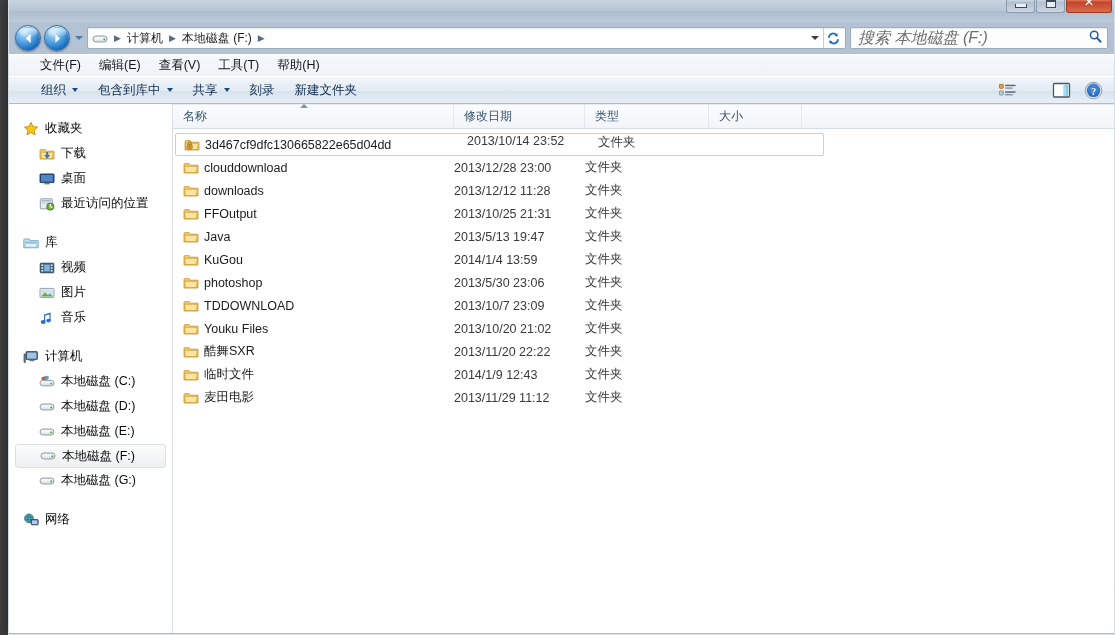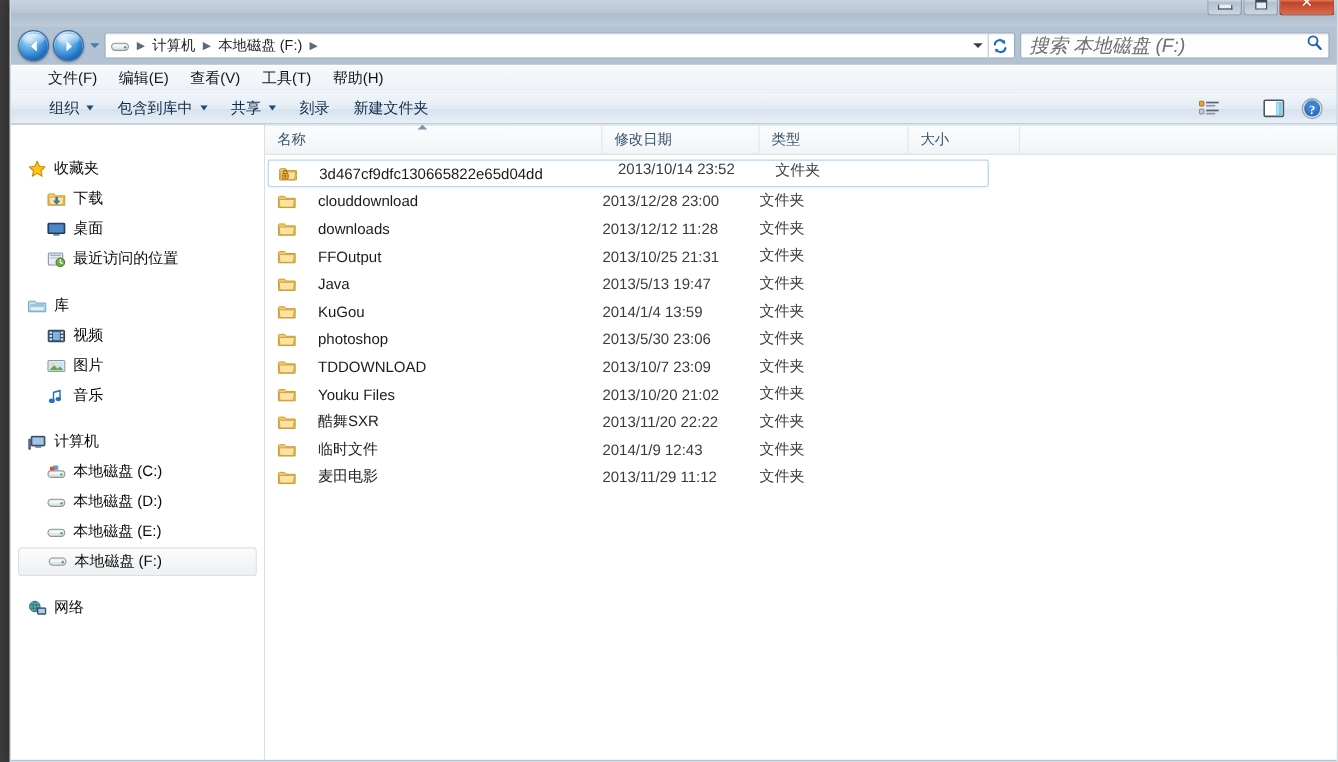--- a/index.html
+++ b/index.html
@@ -224,25 +224,25 @@
 
   
   .bodysplit {
     display: flex;
     height: calc(635px - 22px - 32px - 22px - 30px);
     background: #ffffff;
   }
 
   
   .navpane {
-    width: 212px;
+    width: 164px;
     flex: none;
     background: #ffffff;
     border-right: 1px solid #d9dee3;
-    padding-top: 24px;
+    padding-top: 12px;
     overflow: hidden;
     position: relative;
   }
   .navgroup { margin-bottom: 14px; }
   .navrow {
     display: flex; align-items: center;
     height: 25px;
     padding-left: 14px;
     gap: 6px;
     font-size: 12.5px;
@@ -326,21 +326,21 @@
     height: 23px;
   }
   .cell {
     font-size: 12.5px;
     color: #1b1b1b;
     display: flex; align-items: center;
     flex: none;
     white-space: nowrap;
     overflow: hidden;
   }
-  .cell.n-name { width: 281px; padding-left: 10px; gap: 18px; }
+  .cell.n-name { width: 281px; padding-left: 10px; gap: 5px; }
   .row.selected-focus .cell.n-name { padding-left: 8px; }
   .cell.n-date { width: 131px; color: #3a3a3a; }
   .cell.n-type { width: 124px; color: #3a3a3a; }
   .cell.n-size { width: 93px; }
   .foldericon { width: 16px; height: 14px; flex: none; }
 
   
   .rowabs {
     position: absolute;
     left: 291px; top: 0; height: 23px;
@@ -644,20 +644,30 @@
             <span class="ico">
               <svg width="16" height="14" viewBox="0 0 16 14">
                 <rect x="1" y="4" width="14" height="6" rx="3" fill="#dfe4e8" stroke="#8c949c" stroke-width="0.9"></rect>
                 <rect x="2" y="5" width="12" height="2.4" rx="1.2" fill="#f4f6f8"></rect>
                 <circle cx="12.3" cy="7.4" r="1.1" fill="#55b14e"></circle>
               </svg>
             </span>
             <span class="lbl">本地磁盘 (F:)</span>
           </div>
 
+          <div class="navrow child">
+            <span class="ico">
+              <svg width="16" height="14" viewBox="0 0 16 14">
+                <rect x="1" y="4" width="14" height="6" rx="3" fill="#dfe4e8" stroke="#8c949c" stroke-width="0.9"></rect>
+                <rect x="2" y="5" width="12" height="2.4" rx="1.2" fill="#f4f6f8"></rect>
+                <circle cx="12.3" cy="7.4" r="1.1" fill="#55b14e"></circle>
+              </svg>
+            </span>
+            <span class="lbl">本地磁盘 (G:)</span>
+          </div>
         </div>
 
         <div class="navgroup">
           <div class="navrow head">
             <span class="ico">
               <svg width="16" height="14" viewBox="0 0 16 14">
                 <circle cx="6" cy="5.4" r="4.4" fill="#5aa8d8" stroke="#2e6f9e" stroke-width="0.8"></circle>
                 <path d="M1.7 4.2 L10.3 4.2 M1.7 6.8 L10.3 6.8 M6 1 C4 3.4 4 7.6 6 9.8 C8 7.6 8 3.4 6 1" fill="none" stroke="#2b7a3e" stroke-width="0.8"></path>
                 <rect x="8.2" y="6.6" width="7" height="5.2" rx="0.7" fill="#52627a" stroke="#2e3c4f" stroke-width="0.8"></rect>
                 <rect x="9" y="7.4" width="5.4" height="3.6" fill="#a9cfec"></rect>

